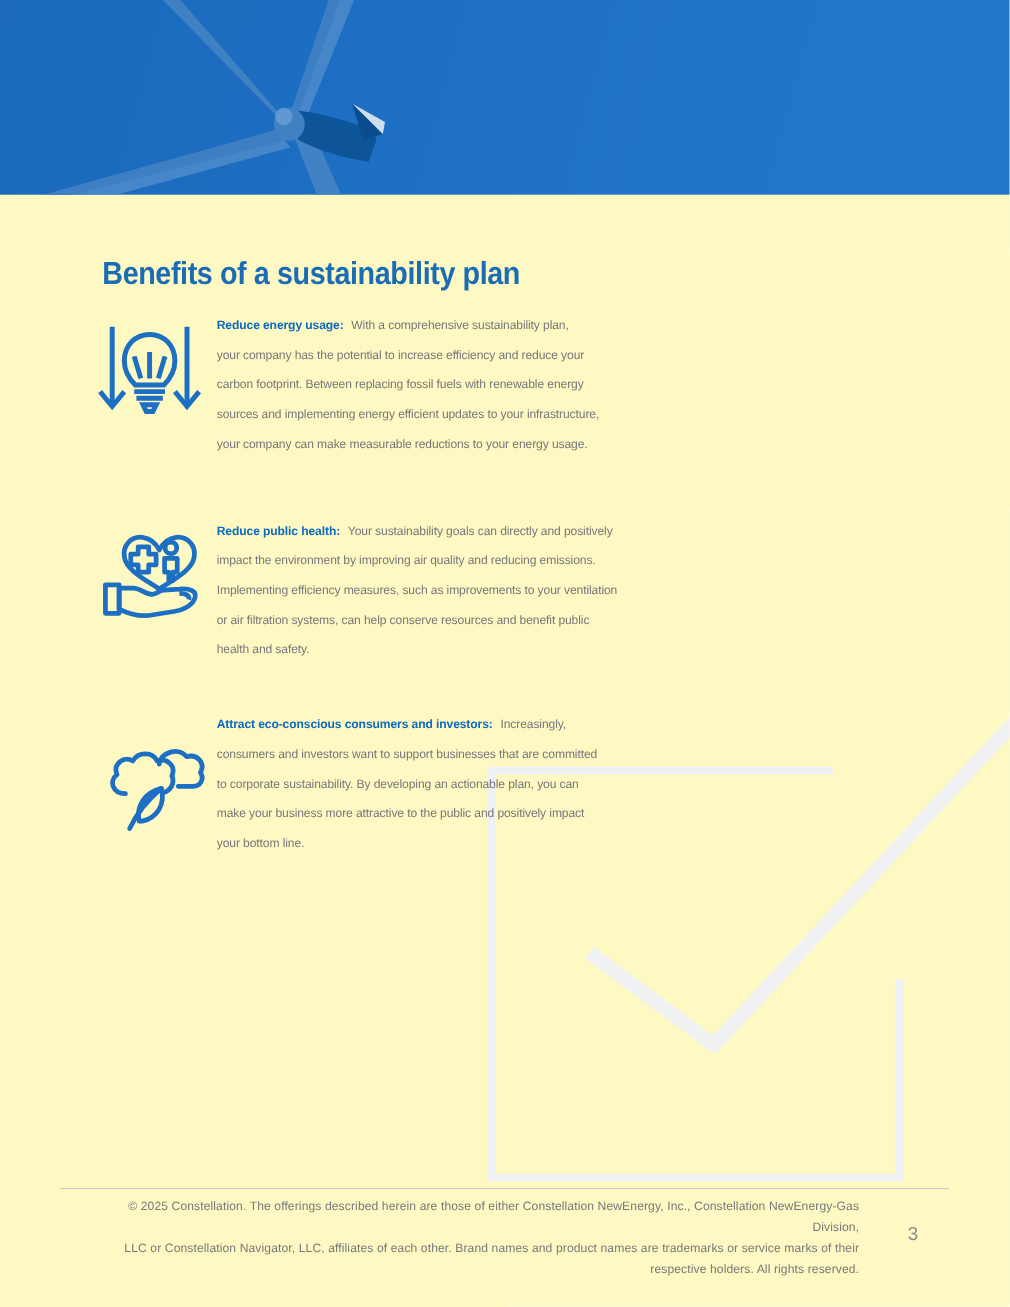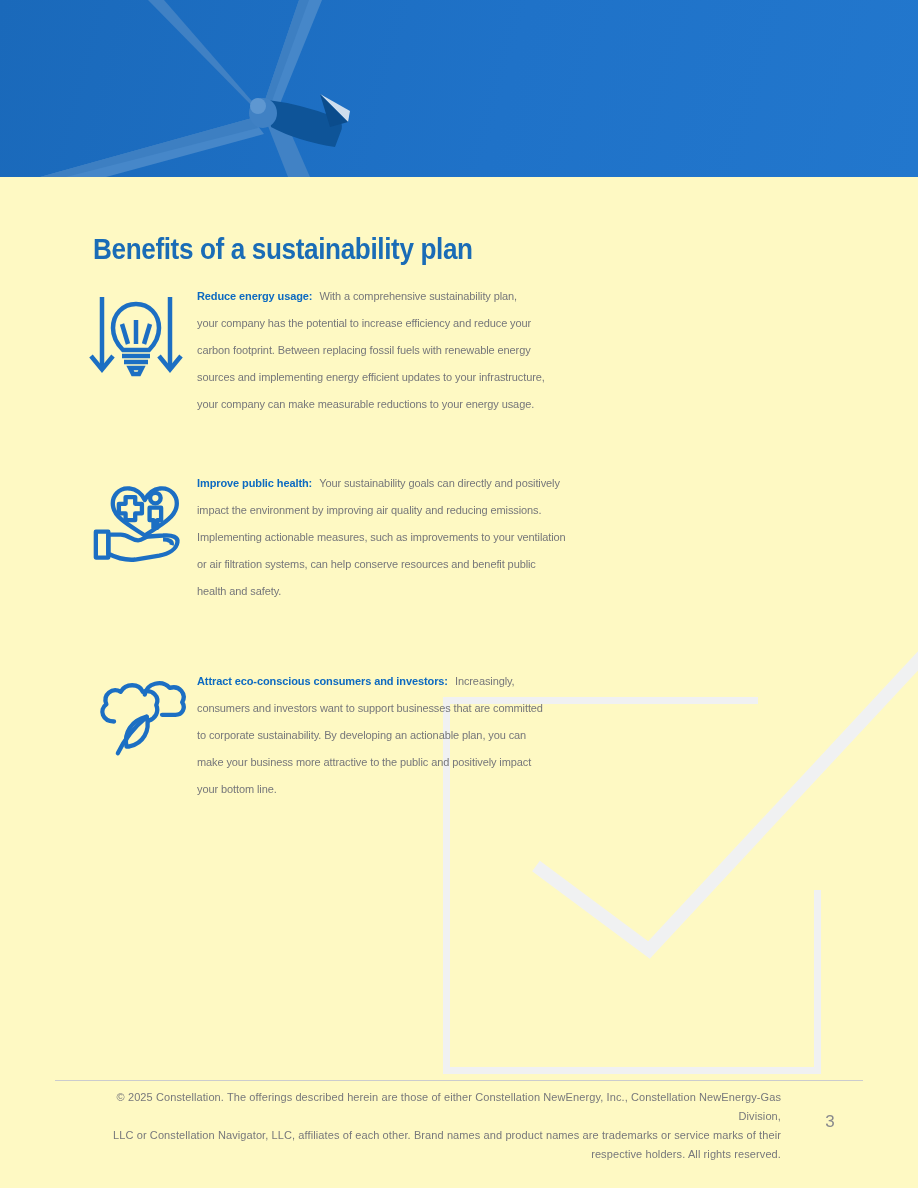--- a/index.html
+++ b/index.html
@@ -118,38 +118,38 @@
           <path d="M35,22 h10 v7 h7 v10 h-7 v7 h-10 v-7 h-7 v-10 h7 Z"></path>
           <circle cx="66" cy="23" r="5.5"></circle>
           <path d="M60,33 L72,33 L72,46 L68,46 L68,54 L64,54 L64,46 L60,46 Z"></path>
           <rect x="4" y="58" width="13" height="27"></rect>
           <path d="M17,61 L30,61 C38,61 41,67 48,67 C53,67 55,63 59,63 L74,62 C84,61 90,64 89,69 C88,76 80,81 70,83 L45,87 C35,88 25,85 17,81 Z"></path>
           <path d="M74,66 C80,66 84,68 83,72"></path>
         </g>
       </svg>
     </div>
     <div class="section-text" style="top:470px;">
-      <span class="lead">Improve public health:</span><span class="body-text">Your sustainability goals can directly and positively
+      <span class="lead">Reduce public health:</span><span class="body-text">Your sustainability goals can directly and positively
 impact the environment by improving air quality and reducing emissions.
-Implementing actionable measures, such as improvements to your ventilation
+Implementing efficiency measures, such as improvements to your ventilation
 or air filtration systems, can help conserve resources and benefit public
 health and safety.</span>
     </div>
 
     <div class="section-icon" style="left:91px;top:662px;">
       <svg width="96" height="96" viewBox="0 0 100 100">
         <g class="ic" stroke-linecap="round" stroke-linejoin="round">
           <path d="M56,34 C58,22 74,18 82,27 C92,24 100,33 95,42 C99,48 95,55 88,55 L74,55"></path>
           <path d="M24,62 C12,62 8,50 16,44 C12,34 22,26 31,31 C36,22 50,22 54,31 C64,28 72,36 68,45 C71,52 67,59 60,61"></path>
           <path d="M37,88 C34,74 42,61 58,57 C62,72 54,85 40,88 Z"></path>
           <path d="M28,95 C35,80 46,67 58,57"></path>
         </g>
       </svg>
     </div>
-    <div class="section-text" style="top:668px;">
+    <div class="section-text" style="top:646px;">
       <span class="lead">Attract eco-conscious consumers and investors:</span><span class="body-text">Increasingly,
 consumers and investors want to support businesses that are committed
 to corporate sustainability. By developing an actionable plan, you can
 make your business more attractive to the public and positively impact
 your bottom line.</span>
     </div>
 
     <div class="footer-divider"></div>
     <div class="footer-legal">© 2025 Constellation. The offerings described herein are those of either Constellation NewEnergy, Inc., Constellation NewEnergy-Gas Division,
 LLC or Constellation Navigator, LLC, affiliates of each other. Brand names and product names are trademarks or service marks of their

